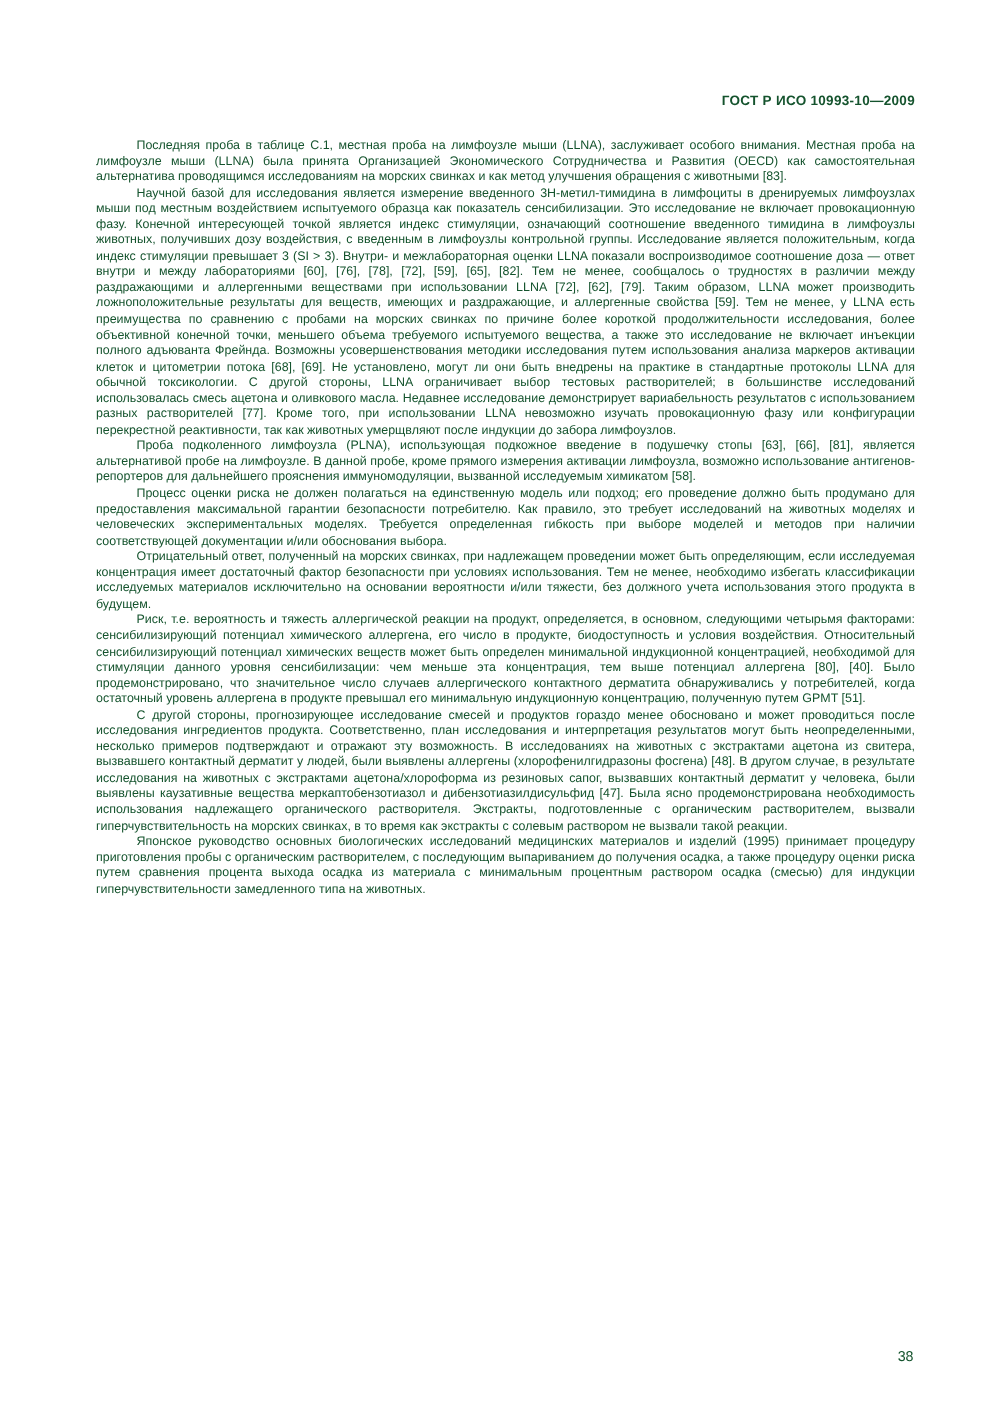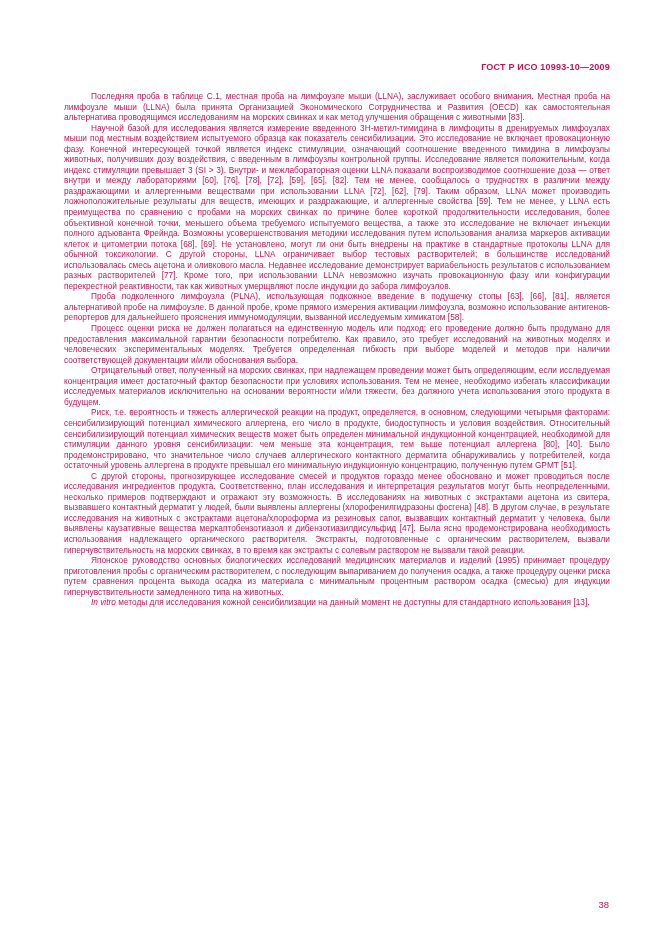--- a/index.html
+++ b/index.html
@@ -6,21 +6,21 @@
     margin: 0;
     padding: 0;
     background: #ffffff;
   }
   .page {
     position: relative;
     width: 661px;
     height: 936px;
     background: #ffffff;
     font-family: "Liberation Sans", sans-serif;
-    color: #be185d;
+    color: #14532d;
     overflow: hidden;
   }
   .doc-header {
     position: absolute;
     top: 62px;
     right: 51px;
     font-size: 9px;
     font-weight: bold;
     letter-spacing: 0.2px;
   }
@@ -57,18 +57,17 @@
 
   <div class="doc-body">
     <p>Последняя проба в таблице С.1, местная проба на лимфоузле мыши (LLNA), заслуживает особого внимания. Местная проба на лимфоузле мыши (LLNA) была принята Организацией Экономического Сотрудничества и Развития (OECD) как самостоятельная альтернатива проводящимся исследованиям на морских свинках и как метод улучшения обращения с животными [83].</p>
     <p>Научной базой для исследования является измерение введенного 3Н-метил-тимидина в лимфоциты в дренируемых лимфоузлах мыши под местным воздействием испытуемого образца как показатель сенсибилизации. Это исследование не включает провокационную фазу. Конечной интересующей точкой является индекс стимуляции, означающий соотношение введенного тимидина в лимфоузлы животных, получивших дозу воздействия, с введенным в лимфоузлы контрольной группы. Исследование является положительным, когда индекс стимуляции превышает 3 (SI &gt; 3). Внутри- и межлабораторная оценки LLNA показали воспроизводимое соотношение доза — ответ внутри и между лабораториями [60], [76], [78], [72], [59], [65], [82]. Тем не менее, сообщалось о трудностях в различии между раздражающими и аллергенными веществами при использовании LLNA [72], [62], [79]. Таким образом, LLNA может производить ложноположительные результаты для веществ, имеющих и раздражающие, и аллергенные свойства [59]. Тем не менее, у LLNA есть преимущества по сравнению с пробами на морских свинках по причине более короткой продолжительности исследования, более объективной конечной точки, меньшего объема требуемого испытуемого вещества, а также это исследование не включает инъекции полного адъюванта Фрейнда. Возможны усовершенствования методики исследования путем использования анализа маркеров активации клеток и цитометрии потока [68], [69]. Не установлено, могут ли они быть внедрены на практике в стандартные протоколы LLNA для обычной токсикологии. С другой стороны, LLNA ограничивает выбор тестовых растворителей; в большинстве исследований использовалась смесь ацетона и оливкового масла. Недавнее исследование демонстрирует вариабельность результатов с использованием разных растворителей [77]. Кроме того, при использовании LLNA невозможно изучать провокационную фазу или конфигурации перекрестной реактивности, так как животных умерщвляют после индукции до забора лимфоузлов.</p>
     <p>Проба подколенного лимфоузла (PLNA), использующая подкожное введение в подушечку стопы [63], [66], [81], является альтернативой пробе на лимфоузле. В данной пробе, кроме прямого измерения активации лимфоузла, возможно использование антигенов-репортеров для дальнейшего прояснения иммуномодуляции, вызванной исследуемым химикатом [58].</p>
     <p>Процесс оценки риска не должен полагаться на единственную модель или подход; его проведение должно быть продумано для предоставления максимальной гарантии безопасности потребителю. Как правило, это требует исследований на животных моделях и человеческих экспериментальных моделях. Требуется определенная гибкость при выборе моделей и методов при наличии соответствующей документации и/или обоснования выбора.</p>
     <p>Отрицательный ответ, полученный на морских свинках, при надлежащем проведении может быть определяющим, если исследуемая концентрация имеет достаточный фактор безопасности при условиях использования. Тем не менее, необходимо избегать классификации исследуемых материалов исключительно на основании вероятности и/или тяжести, без должного учета использования этого продукта в будущем.</p>
     <p>Риск, т.е. вероятность и тяжесть аллергической реакции на продукт, определяется, в основном, следующими четырьмя факторами: сенсибилизирующий потенциал химического аллергена, его число в продукте, биодоступность и условия воздействия. Относительный сенсибилизирующий потенциал химических веществ может быть определен минимальной индукционной концентрацией, необходимой для стимуляции данного уровня сенсибилизации: чем меньше эта концентрация, тем выше потенциал аллергена [80], [40]. Было продемонстрировано, что значительное число случаев аллергического контактного дерматита обнаруживались у потребителей, когда остаточный уровень аллергена в продукте превышал его минимальную индукционную концентрацию, полученную путем GPMT [51].</p>
     <p>С другой стороны, прогнозирующее исследование смесей и продуктов гораздо менее обосновано и может проводиться после исследования ингредиентов продукта. Соответственно, план исследования и интерпретация результатов могут быть неопределенными, несколько примеров подтверждают и отражают эту возможность. В исследованиях на животных с экстрактами ацетона из свитера, вызвавшего контактный дерматит у людей, были выявлены аллергены (хлорофенилгидразоны фосгена) [48]. В другом случае, в результате исследования на животных с экстрактами ацетона/хлороформа из резиновых сапог, вызвавших контактный дерматит у человека, были выявлены каузативные вещества меркаптобензотиазол и дибензотиазилдисульфид [47]. Была ясно продемонстрирована необходимость использования надлежащего органического растворителя. Экстракты, подготовленные с органическим растворителем, вызвали гиперчувствительность на морских свинках, в то время как экстракты с солевым раствором не вызвали такой реакции.</p>
     <p>Японское руководство основных биологических исследований медицинских материалов и изделий (1995) принимает процедуру приготовления пробы с органическим растворителем, с последующим выпариванием до получения осадка, а также процедуру оценки риска путем сравнения процента выхода осадка из материала с минимальным процентным раствором осадка (смесью) для индукции гиперчувствительности замедленного типа на животных.</p>
-    <p><em>In vitro</em><span> методы для исследования кожной сенсибилизации на данный момент не доступны для стандартного использования [13].</span></p>
   </div>
 
   <div class="page-number">38</div>
 
 </div>
 
 </body></html>

